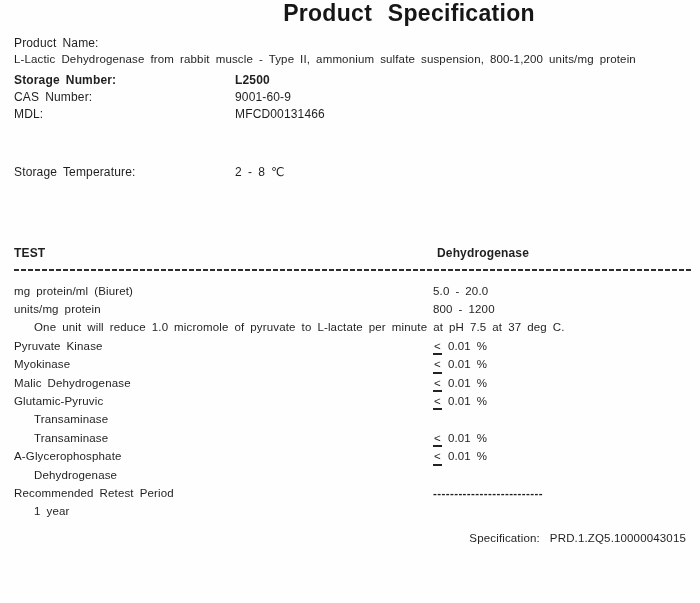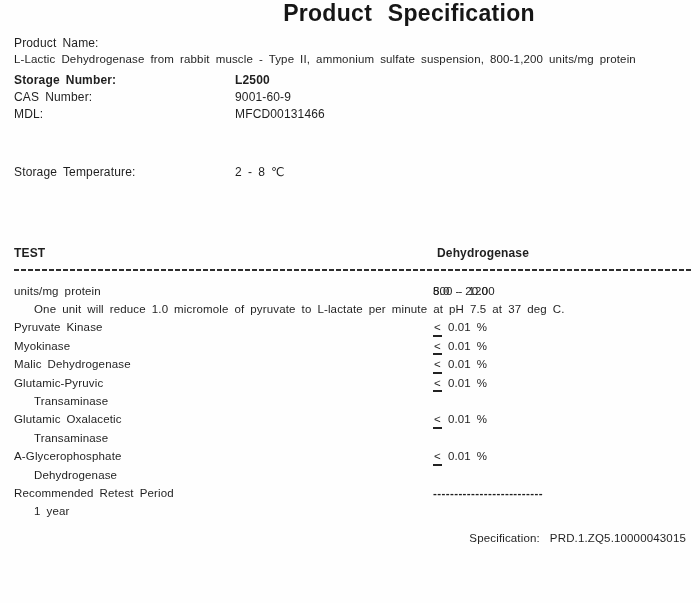--- a/index.html
+++ b/index.html
@@ -83,20 +83,21 @@
 
     <div class="theader">
       <span>TEST</span>
       <span class="col-spec">Dehydrogenase</span>
     </div>
     <div class="rule"></div>
 
     <div class="trows">
 
       <div class="trow">
+        <span class="tname">mg protein/ml (Biuret)</span>
         <span class="tspec"><span class="spec-val">5.0 - 20.0</span></span>
       </div>
 
       <div class="trow">
         <span class="tname">units/mg protein</span>
         <span class="tspec"><span class="spec-val">800 - 1200</span></span>
       </div>
 
       <div class="trow">
         <span class="tname ind">One unit will reduce 1.0 micromole of pyruvate to L-lactate per minute at pH 7.5 at 37 deg C.</span>
@@ -120,21 +121,20 @@
       <div class="trow">
         <span class="tname">Glutamic-Pyruvic</span>
         <span class="tspec"><span class="lte">&lt;</span><span class="spec-val">0.01 %</span></span>
       </div>
 
       <div class="trow">
         <span class="tname ind">Transaminase</span>
       </div>
 
       <div class="trow">
-        <span class="tname">Glutamic Oxalacetic</span>
         <span class="tspec"><span class="lte">&lt;</span><span class="spec-val">0.01 %</span></span>
       </div>
 
       <div class="trow">
         <span class="tname ind">Transaminase</span>
       </div>
 
       <div class="trow">
         <span class="tname">A-Glycerophosphate</span>
         <span class="tspec"><span class="lte">&lt;</span><span class="spec-val">0.01 %</span></span>

